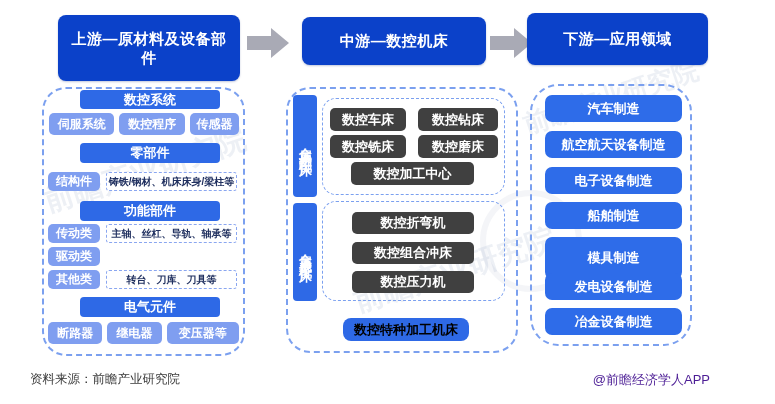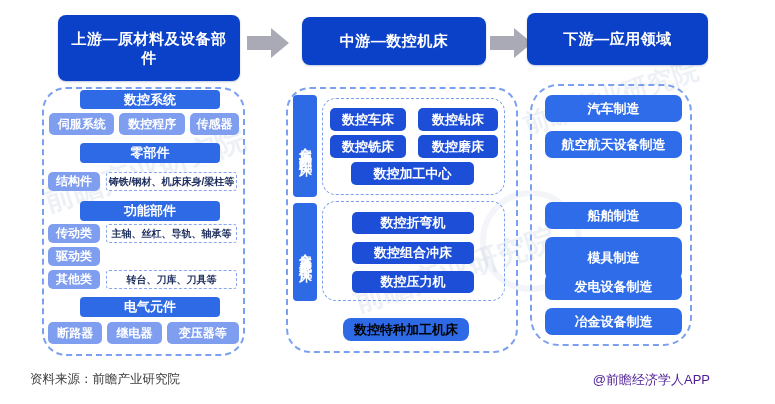--- a/index.html
+++ b/index.html
@@ -41,21 +41,21 @@
     display:flex; align-items:center; justify-content:center; white-space:nowrap;
   }
   
   .vlabel{
     background:#2e69e6; color:#fff; font-weight:bold; font-size:13px;
     border-radius:4px; writing-mode:vertical-rl; text-orientation:upright;
     display:flex; align-items:center; justify-content:center; letter-spacing:3px;
   }
   .innerbox{border:1.5px dashed #7ba0ef; border-radius:14px;}
   .mchip{
-    background:#1d4ed8; color:#fff; font-weight:bold; font-size:13px;
+    background:#404040; color:#fff; font-weight:bold; font-size:13px;
     border-radius:5px; display:flex; align-items:center; justify-content:center;
     white-space:nowrap;
   }
   .special{
     background:#2e69e6; color:#000000; font-weight:bold; font-size:13px;
     border-radius:8px; display:flex; align-items:center; justify-content:center;
   }
   
   .ditem{
     background:#2e6ce9; color:#fff; font-weight:bold; font-size:13px;
@@ -154,20 +154,21 @@
       <div class="abs mchip" style="left:29px;top:40px;width:122px;height:22px;">数控组合冲床</div>
       <div class="abs mchip" style="left:29px;top:69px;width:122px;height:22px;">数控压力机</div>
     </div>
 
     <div class="abs special" style="left:55px;top:229px;width:126px;height:23px;">数控特种加工机床</div>
   </div>
 
   <div class="abs panel" style="left:530px;top:84px;width:158px;height:258px;border-radius:28px;">
     <div class="abs ditem" style="left:13px;right:8px;top:9px;height:27px;">汽车制造</div>
     <div class="abs ditem" style="left:13px;right:8px;top:45px;height:27px;">航空航天设备制造</div>
+    <div class="abs ditem" style="left:13px;right:8px;top:81px;height:27px;">电子设备制造</div>
     <div class="abs ditem" style="left:13px;right:8px;top:116px;height:27px;">船舶制造</div>
     <div class="abs ditem" style="left:13px;right:8px;top:151px;height:42px;">模具制造</div>
     <div class="abs ditem" style="left:13px;right:8px;top:187px;height:27px;">发电设备制造</div>
     <div class="abs ditem" style="left:13px;right:8px;top:222px;height:27px;font-family:Liberation Mono, monospace;">冶金设备制造</div>
   </div>
 
   <div class="abs src" style="left:30px;top:371px;">资料来源：前瞻产业研究院</div>
   <div class="abs credit" style="right:65px;top:371px;">@前瞻经济学人APP</div>
 
 </div>

